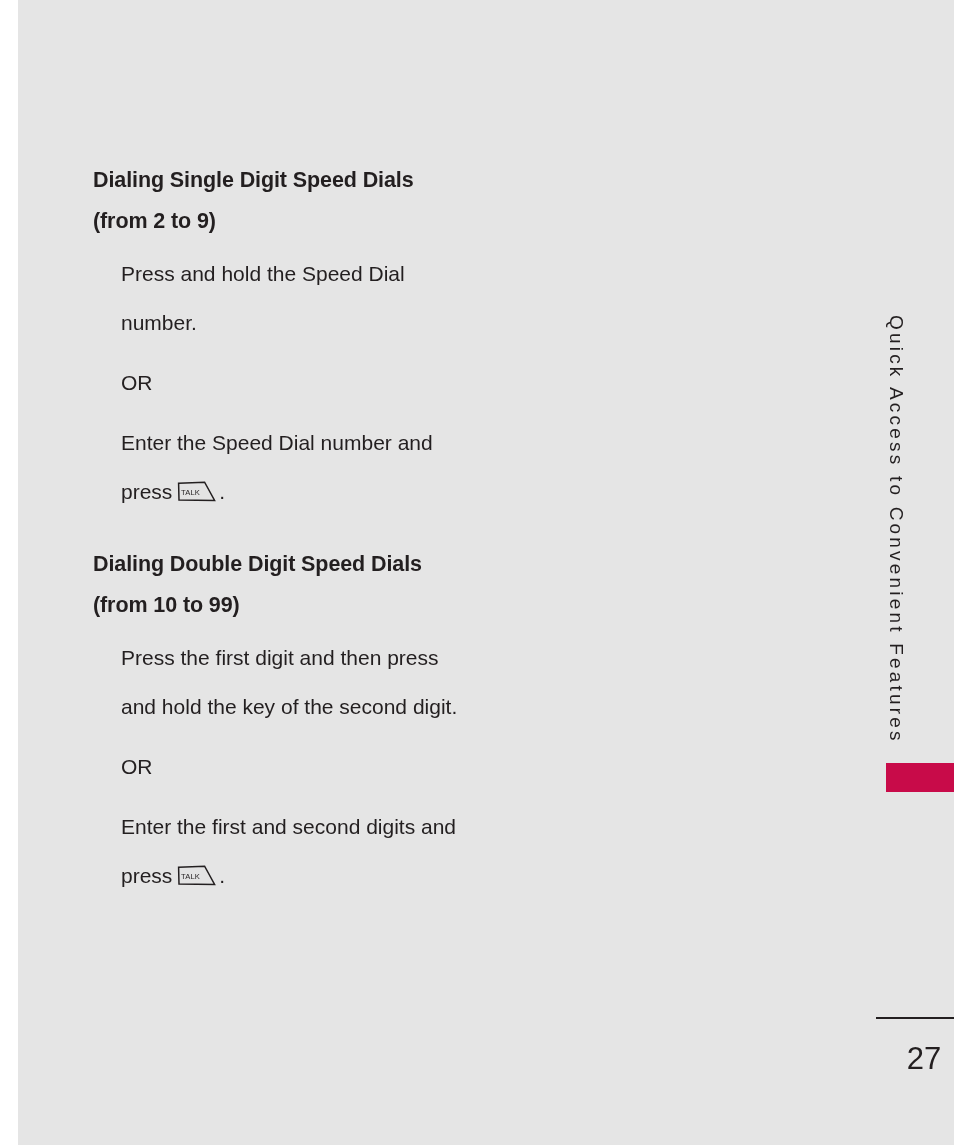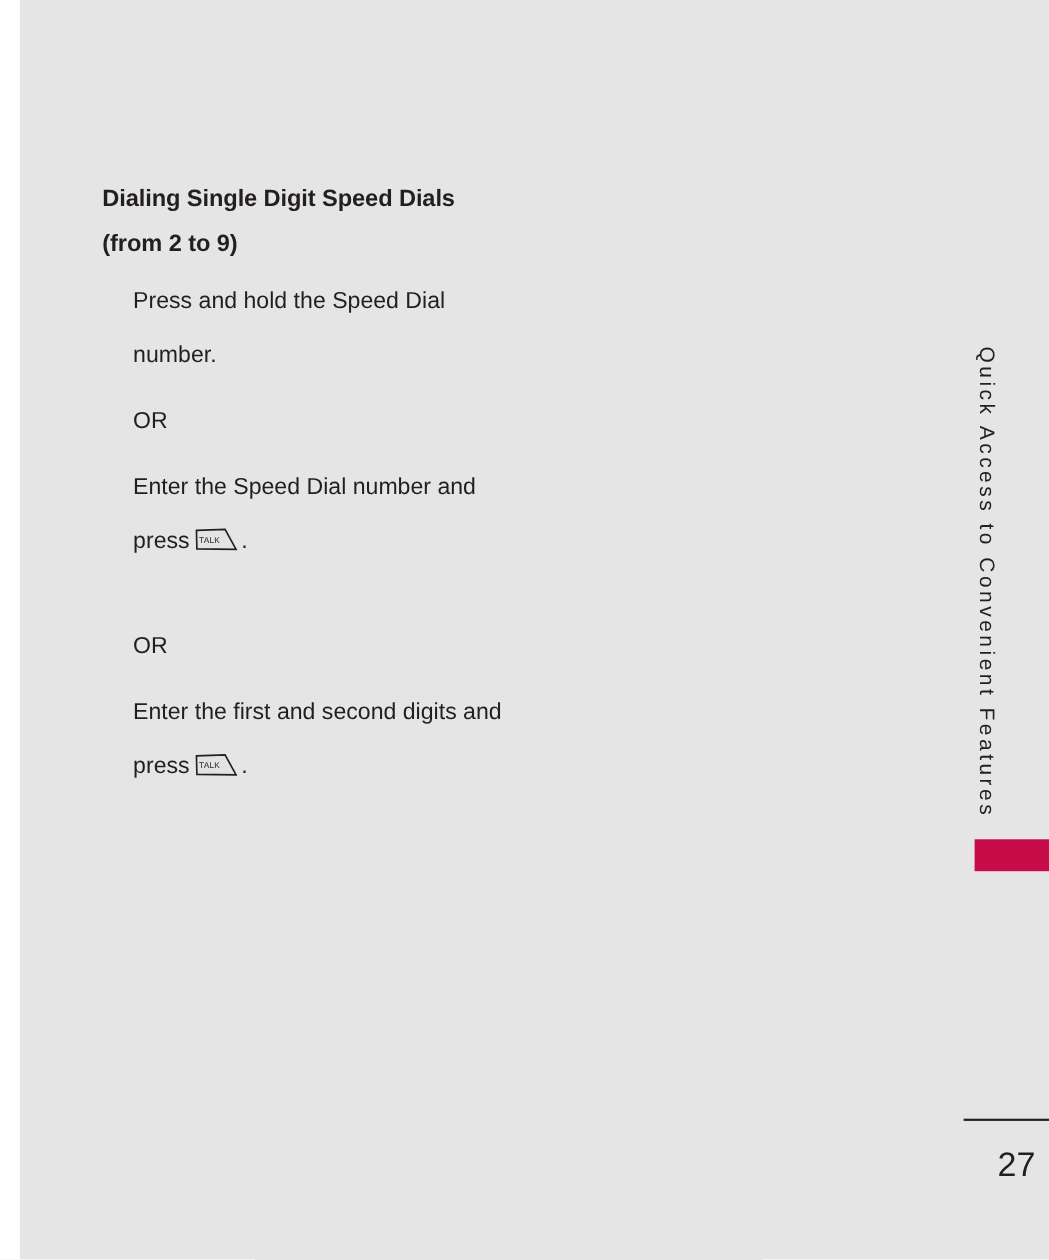--- a/index.html
+++ b/index.html
@@ -142,23 +142,25 @@
             <svg width="39" height="21" viewBox="0 0 39 21" xmlns="http://www.w3.org/2000/svg">
               <path d="M1.6 2.2 L27.6 1.2 L37.6 19.4 L2.0 19.0 Z" fill="#e3e3e3" stroke="#231f20" stroke-width="1.5" stroke-linejoin="miter"></path>
               <text x="13.5" y="13.6" text-anchor="middle" font-family="'Liberation Sans', sans-serif" font-size="7.6" font-weight="normal" fill="#231f20" letter-spacing="0.2">TALK</text>
             </svg>
           </span><span>.</span></span></p>
     </div>
 
     <div class="gap-section"></div>
 
     <div class="section">
+      <h2 class="heading">Dialing Double Digit Speed Dials (from 10 to 99)</h2>
 
       <div class="gap-after-heading"></div>
 
+      <p class="para">Press the first digit and then press and hold the key of the second digit.</p>
 
       <div class="gap-para"></div>
 
       <p class="para">OR</p>
 
       <div class="gap-para"></div>
 
       <p class="para"><span>Enter the first and second digits and press</span><span class="inline-row"><span class="talk-key">
             <svg width="39" height="21" viewBox="0 0 39 21" xmlns="http://www.w3.org/2000/svg">
               <path d="M1.6 2.2 L27.6 1.2 L37.6 19.4 L2.0 19.0 Z" fill="#e3e3e3" stroke="#231f20" stroke-width="1.5" stroke-linejoin="miter"></path>

